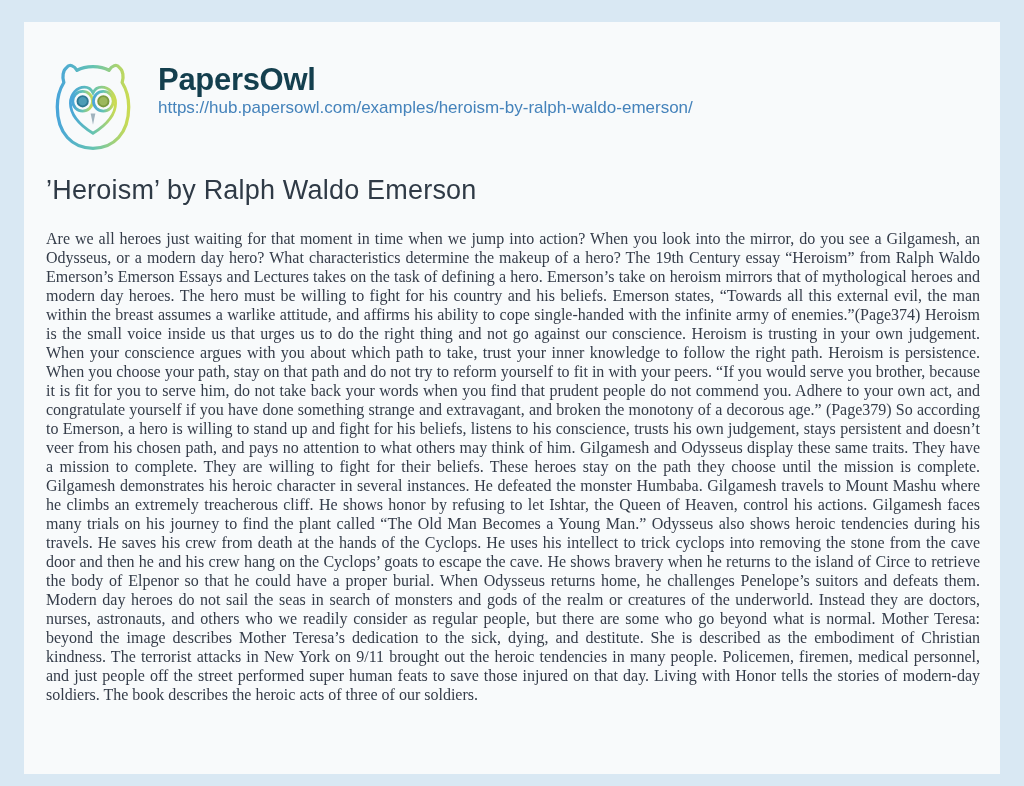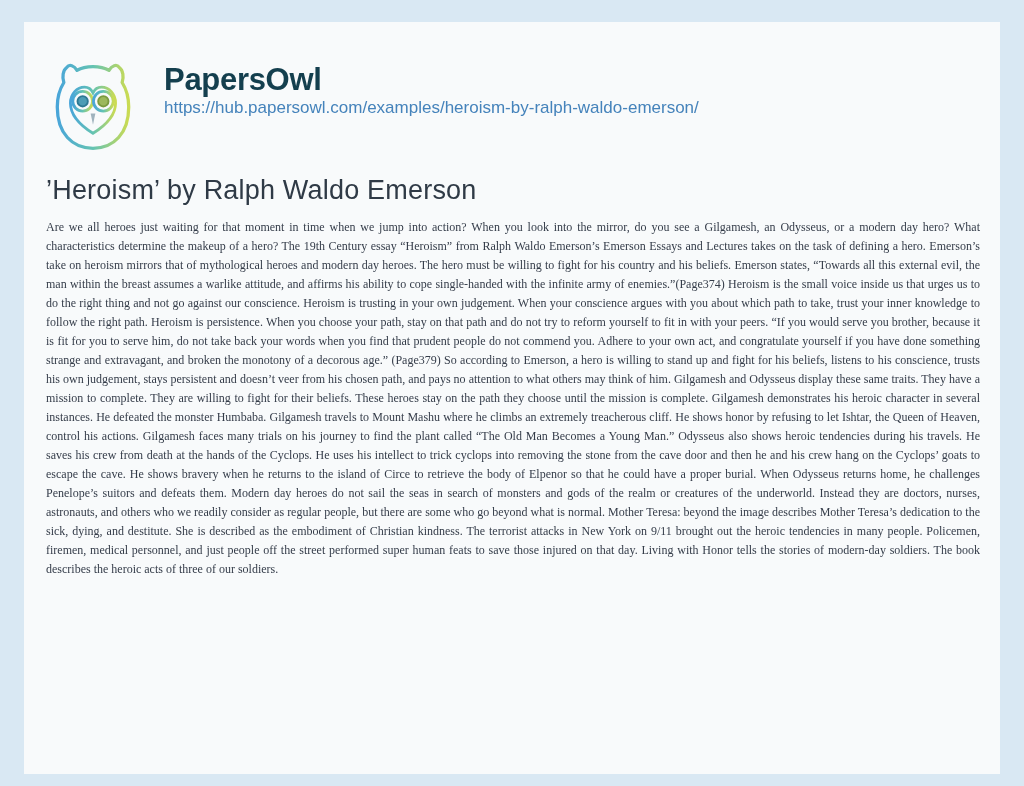--- a/index.html
+++ b/index.html
@@ -19,21 +19,21 @@
     left: 24px;
     top: 22px;
     right: 24px;
     bottom: 12px;
     background: #f8fafb;
   }
   .site-header {
     display: flex;
     align-items: flex-start;
     padding: 34px 0 0 22px;
-    gap: 24px;
+    gap: 18px;
   }
   .logo-wrap {
     width: 94px;
     height: 100px;
     flex: 0 0 auto;
   }
   .brand-block {
     padding-top: 6px;
   }
   .brand {
@@ -43,32 +43,32 @@
     letter-spacing: -0.3px;
     line-height: 1.15;
   }
   .site-url {
     font-size: 17px;
     color: #4583bb;
     text-decoration: none;
     display: inline-block;
   }
   .page-title {
-    margin: 18px 0 0 0;
+    margin: 18px 0 11px 0;
     padding: 0 17px 0 22px;
     font-size: 27px;
     font-weight: 500;
     color: #2f3a46;
     letter-spacing: 0.2px;
     line-height: 1.2;
   }
   .essay-body {
     padding: 12px 20px 0 22px;
     font-family: "Liberation Serif", serif;
-    font-size: 12px;
+    font-size: 16px;
     line-height: 19px;
     color: #343c49;
     text-align: justify;
   }
 </style>
 </head>
 <body>
 
 <div class="card">
 

